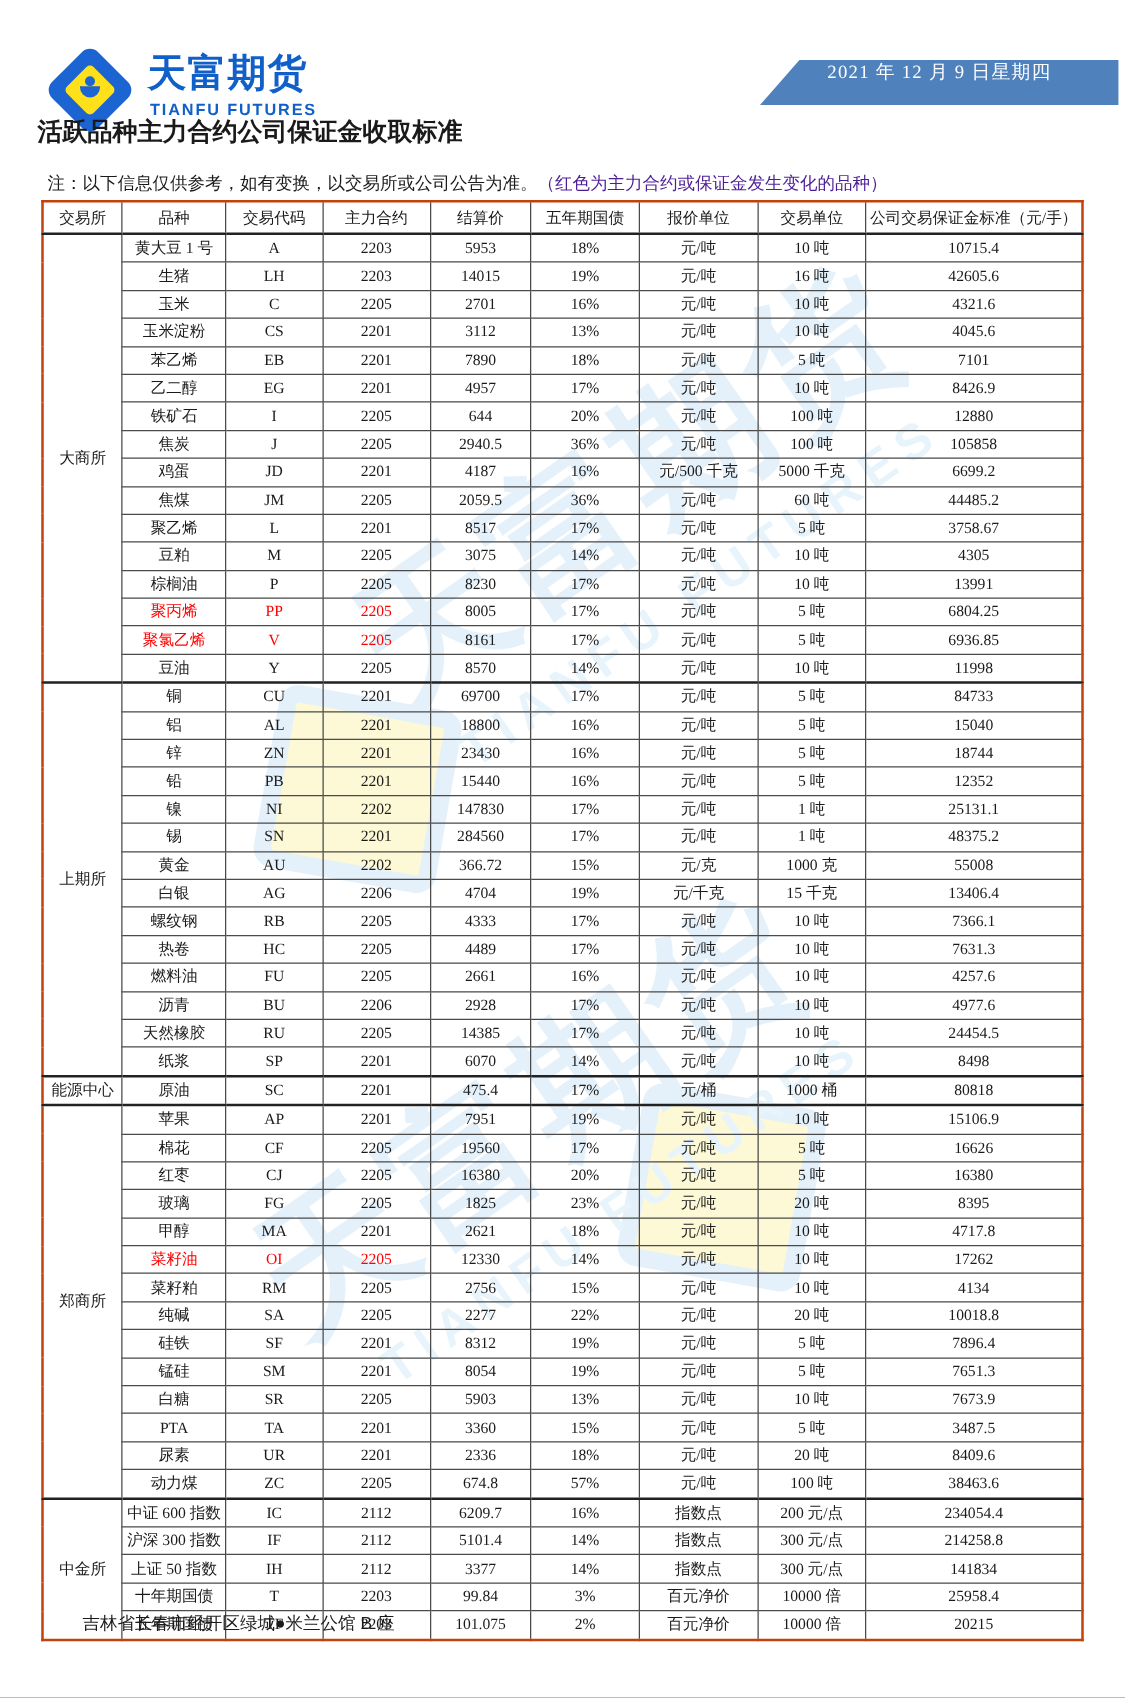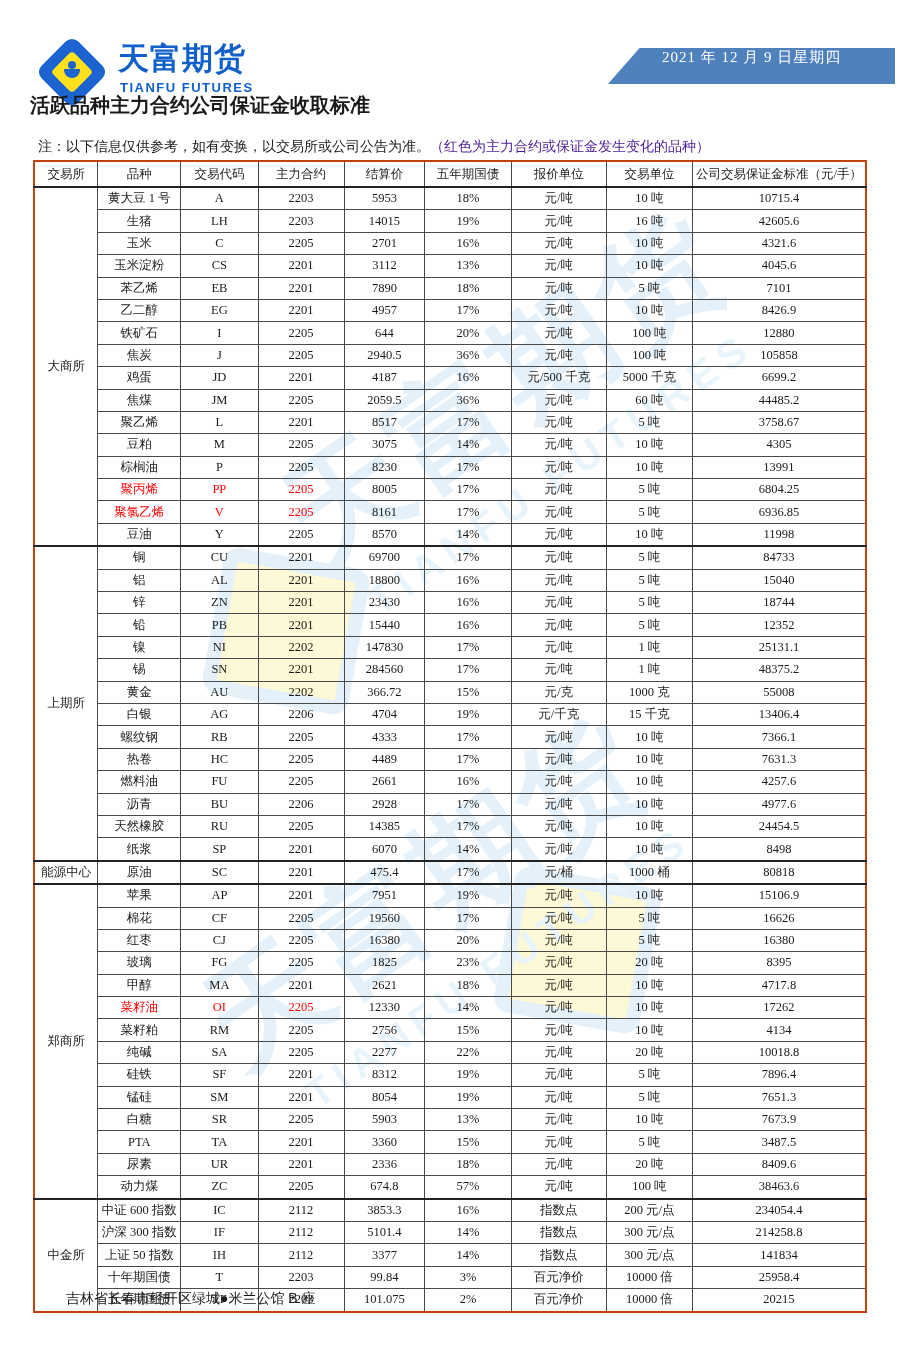--- a/index.html
+++ b/index.html
@@ -580,21 +580,21 @@
           <td class="c-rate">57%</td>
           <td class="c-quote">元/吨</td>
           <td class="c-unit">100 吨</td>
           <td class="c-std">38463.6</td>
         </tr>
         <tr class="sec-top">
           <td rowspan="5" class="exchange">中金所</td>
           <td class="c-name">中证 600 指数</td>
           <td class="c-code">IC</td>
           <td class="c-contract">2112</td>
-          <td class="c-settle">3853.3</td>
+          <td class="c-settle">6209.7</td>
           <td class="c-rate">16%</td>
           <td class="c-quote">指数点</td>
           <td class="c-unit">200 元/点</td>
           <td class="c-std">234054.4</td>
         </tr>
         <tr>
           <td class="c-name">沪深 300 指数</td>
           <td class="c-code">IF</td>
           <td class="c-contract">2112</td>
           <td class="c-settle">5101.4</td>

